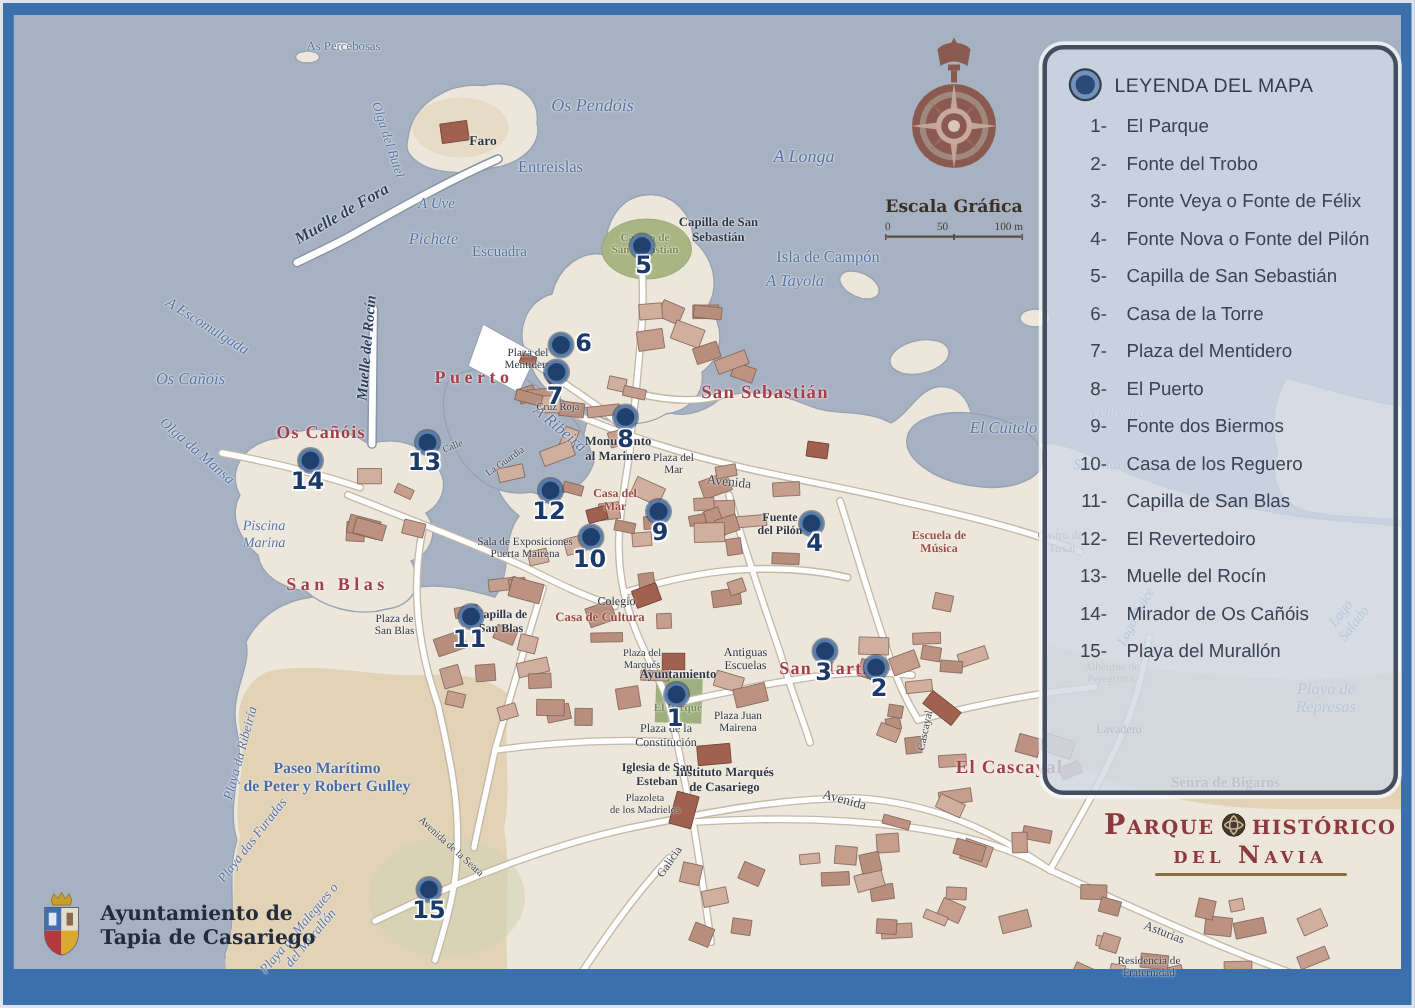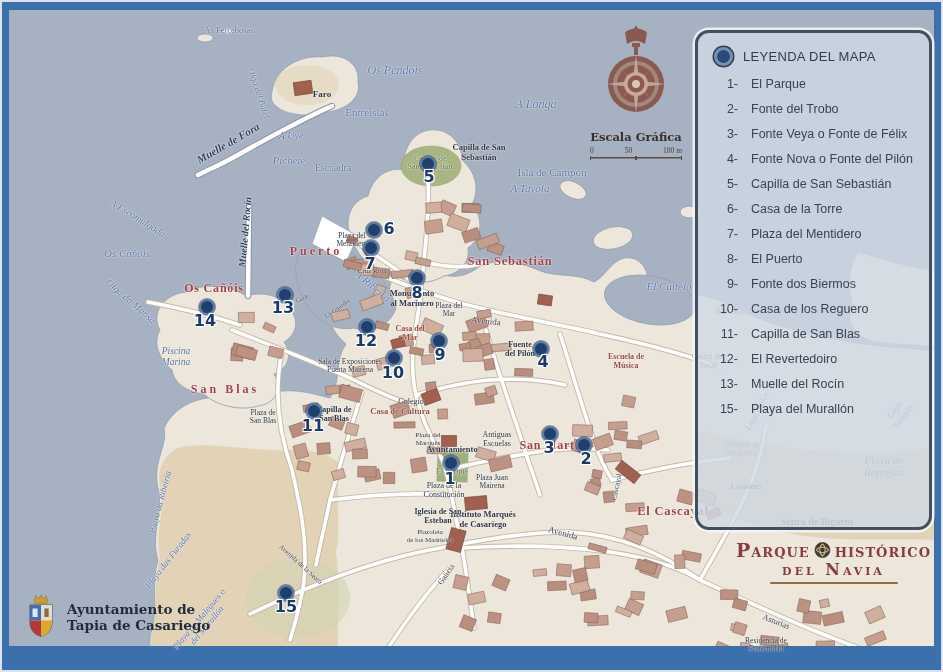--- a/index.html
+++ b/index.html
@@ -312,20 +312,22 @@
       <span class="map-label water" style="font-size: 9px; left: 757px; top: 411px; transform: translate(-50%, -50%) rotate(-62deg);">Lago Dulce</span>
       <span class="map-label water" style="font-size: 9.5px; left: 899px; top: 413px; transform: translate(-50%, -50%) rotate(-52deg);">Lago Salado</span>
       <span class="map-label water" style="font-size: 11px; left: 884px; top: 466px; transform: translate(-50%, -50%);">Playa de Represas</span>
       <span class="map-label water" style="font-size: 9px; left: 160px; top: 502px; transform: translate(-50%, -50%) rotate(-75deg);">Playa da Ribeiría</span>
       <span class="map-label water" style="font-size: 9px; left: 168px; top: 560px; transform: translate(-50%, -50%) rotate(-52deg);">Playa das Furadas</span>
       <span class="map-label water" style="font-size: 9px; left: 203px; top: 622px; transform: translate(-50%, -50%) rotate(-50deg);">Playa de Malegues o
 del Murallón</span>
       <span class="map-label water" style="font-size: 9.5px; left: 176px; top: 357px; transform: translate(-50%, -50%);">Piscina
 Marina</span>
       <span class="map-label water" style="font-size: 9px; left: 259px; top: 93px; transform: translate(-50%, -50%) rotate(72deg);">Olga del Butel</span>
+      <span class="map-label water-b" style="font-size: 10.5px; left: 218px; top: 519px; transform: translate(-50%, -50%);">Paseo Marítimo
+de Peter y Robert Gulley</span>
       <span class="map-label navy-it" style="font-size: 11px; left: 228px; top: 143px; transform: translate(-50%, -50%) rotate(-30deg);">Muelle de Fora</span>
       <span class="map-label navy-it" style="font-size: 10px; left: 245px; top: 232px; transform: translate(-50%, -50%) rotate(-85deg);">Muelle del Rocín</span>
       <span class="map-label red red-sp" style="font-size: 12px; left: 316px; top: 252px; transform: translate(-50%, -50%);">Puerto</span>
       <span class="map-label red" style="font-size: 12.5px; left: 510px; top: 261px; transform: translate(-50%, -50%);">San Sebastián</span>
       <span class="map-label red" style="font-size: 12px; left: 214px; top: 289px; transform: translate(-50%, -50%);">Os Cañóis</span>
       <span class="map-label red red-sp" style="font-size: 12px; left: 225px; top: 390px; transform: translate(-50%, -50%);">San Blas</span>
       <span class="map-label red" style="font-size: 12px; left: 553px; top: 446px; transform: translate(-50%, -50%);">San Martín</span>
       <span class="map-label red" style="font-size: 12.5px; left: 673px; top: 511px; transform: translate(-50%, -50%);">El Cascayal</span>
       <span class="map-label redbrown" style="font-size: 8px; left: 626px; top: 362px; transform: translate(-50%, -50%);">Escuela de
 Música</span>
@@ -509,20 +511,24 @@
         </div>
         <div class="legend-row">
           <span class="lg-num">12-</span>
           <span class="lg-label">El Revertedoiro</span>
         </div>
         <div class="legend-row">
           <span class="lg-num">13-</span>
           <span class="lg-label">Muelle del Rocín</span>
         </div>
         <div class="legend-row">
+          <span class="lg-num">14-</span>
+          <span class="lg-label">Mirador de Os Cañóis</span>
+        </div>
+        <div class="legend-row">
           <span class="lg-num">15-</span>
           <span class="lg-label">Playa del Murallón</span>
         </div>
     </div>
   </div>
 
   <div class="muni">
     <svg width="34" height="50" viewBox="0 0 40 56">
       <defs>
           <clipPath id="sh">

